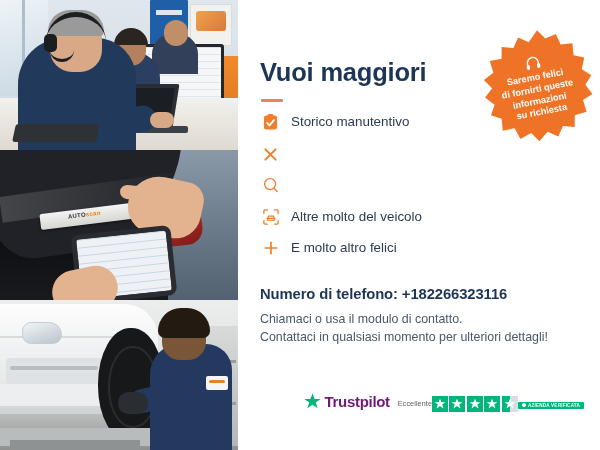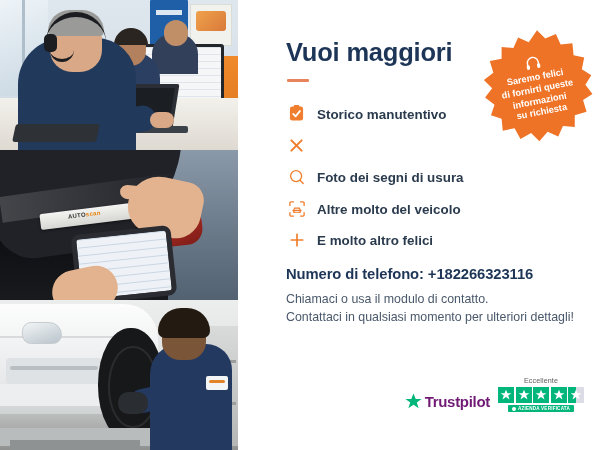--- a/index.html
+++ b/index.html
@@ -85,38 +85,38 @@
   .p3 .thair { position:absolute; left:158px; top:8px; width:52px; height:30px; background:#231a12; border-radius:26px 26px 8px 8px; }
   .p3 .tarm { position:absolute; left:130px; top:86px; width:52px; height:24px; background:#23395f; border-radius:14px; transform:rotate(-12deg); }
   .p3 .glove { position:absolute; left:118px; top:92px; width:30px; height:22px; background:#2a2d31; border-radius:10px; }
   .p3 .badge { position:absolute; left:206px; top:76px; width:22px; height:14px; background:#f4f5f6; border-radius:2px; }
   .p3 .badge:after{content:"";position:absolute;left:3px;top:4px;width:16px;height:3px;background:#e2852a;border-radius:2px;}
   .p3 .shelf { position:absolute; right:0; top:26px; width:34px; height:120px; background:linear-gradient(180deg,#d9dbda,#b4b7b6); }
   .p3 .shelf:before{content:"";position:absolute;left:2px;top:34px;width:30px;height:3px;background:#9a9d9c;}
   .p3 .shelf:after{content:"";position:absolute;left:2px;top:76px;width:30px;height:3px;background:#9a9d9c;}
 
   
-  .panel { flex:1; position:relative; padding: 36px 18px 0 22px; background:#ffffff;margin-left:26px; }
+  .panel { flex:1; position:relative; padding: 56px 18px 0 22px; background:#ffffff; }
   .headline { font-size: 25.5px; line-height: 1.26; font-weight: bold; color:#1d3557; letter-spacing:-.2px; }
   .rule { width: 22px; height: 3px; background:#e8845c; margin: 11px 0 12px 1px; border-radius:1px; }
 
   .list { list-style:none; margin-top: 2px; }
-  .list li { display:flex; align-items:flex-end; height: 28px; margin-bottom: 3.5px; font-weight: bold; }
+  .list li { display:flex; align-items:flex-start; height: 28px; margin-bottom: 3.5px; }
   .ico { width: 21px; flex:none; display:flex; align-items:center; justify-content:center; color:#ef7f2e; }
   .ico svg { display:block; }
   .li-label { margin-left: 10px; font-size: 13.4px; color:#2b3b4e; }
 
   .phone { margin-top: 18px; font-size: 14.8px; font-weight: bold; color:#1d3557; letter-spacing:-.1px; }
   .contact { margin-top: 9px; font-size: 12.4px; line-height: 1.45; color:#49586a; }
 
   
   .tp { position:absolute; right: 16px; bottom: 38px; display:flex; align-items:flex-end; gap:8px; }
   .tp-logo { display:flex; align-items:center; gap:3px; padding-bottom:2px; }
   .tp-name { font-size: 15px; font-weight:bold; color:#701a75; letter-spacing:-.3px; }
-  .tp-right { display:flex; flex-direction:column; align-items:center; }
+  .tp-right { display:flex; flex-direction:row; align-items:center; }
   .tp-ecc { font-size: 7.2px; color:#5b5b5b; margin-bottom:2px; letter-spacing:.1px; }
   .tp-stars { display:flex; gap:1.5px; }
   .star-box { width: 16px; height:16px; background:#00b67a; display:flex; align-items:center; justify-content:center; }
   .star-box.half { background:linear-gradient(90deg,#00b67a 50%, #dcdce6 50%); }
   .tp-verified { margin-top:2px; display:flex; align-items:center; gap:2px; background:#00b67a; padding:1px 4px; border-radius:1px; }
   .tp-verified .vtxt { font-size: 4.6px; color:#ffffff; letter-spacing:.2px; font-weight:bold; }
   .vdot { width:4px; height:4px; border-radius:50%; background:#fff; flex:none; }
 
   
   .burst { position:absolute; right: 4px; top: 28px; width: 118px; height: 118px; }
@@ -250,21 +250,20 @@
         </span>
       </li>
 
       <li>
         <span class="ico">
           <svg width="16" height="16" viewBox="0 0 18 18" stroke="#ef7f2e" stroke-width="1.5" fill="none" stroke-linecap="round">
             <circle cx="8" cy="8" r="6.2"></circle>
             <path d="M12.4 12.6 L16 16.4"></path>
           </svg>
         </span>
-        <span class="li-label">Foto dei segni di usura</span>
       </li>
 
       <li>
         <span class="ico">
           <svg width="16" height="16" viewBox="0 0 18 18" stroke="#ef7f2e" stroke-width="1.5" fill="none" stroke-linecap="round">
             <path d="M1 5 V2.2 A1.2 1.2 0 0 1 2.2 1 H5"></path>
             <path d="M13 1 H15.8 A1.2 1.2 0 0 1 17 2.2 V5"></path>
             <path d="M17 13 V15.8 A1.2 1.2 0 0 1 15.8 17 H13"></path>
             <path d="M5 17 H2.2 A1.2 1.2 0 0 1 1 15.8 V13"></path>
             <path d="M4.4 10.6 h9.2 M5.2 10.6 l1.1-2.6 h5.4 l1.1 2.6 v2.1 h-7.6 z" stroke-width="1.3"></path>

